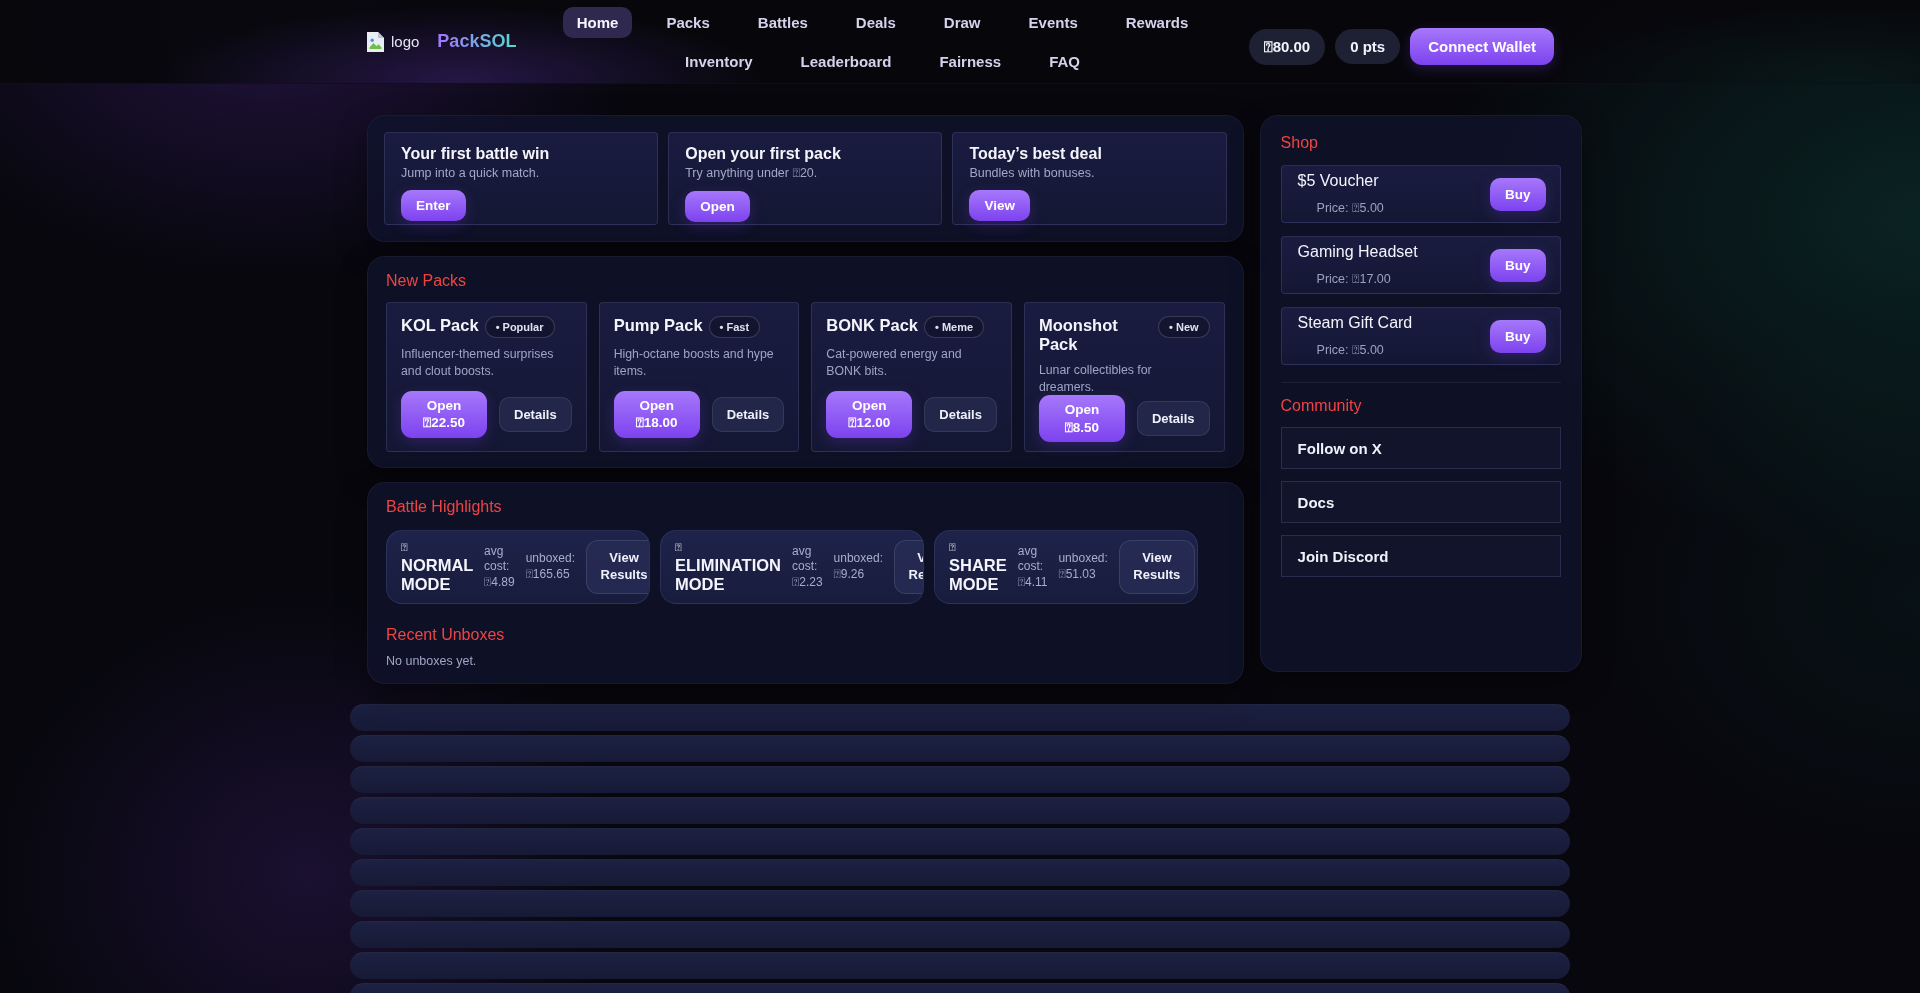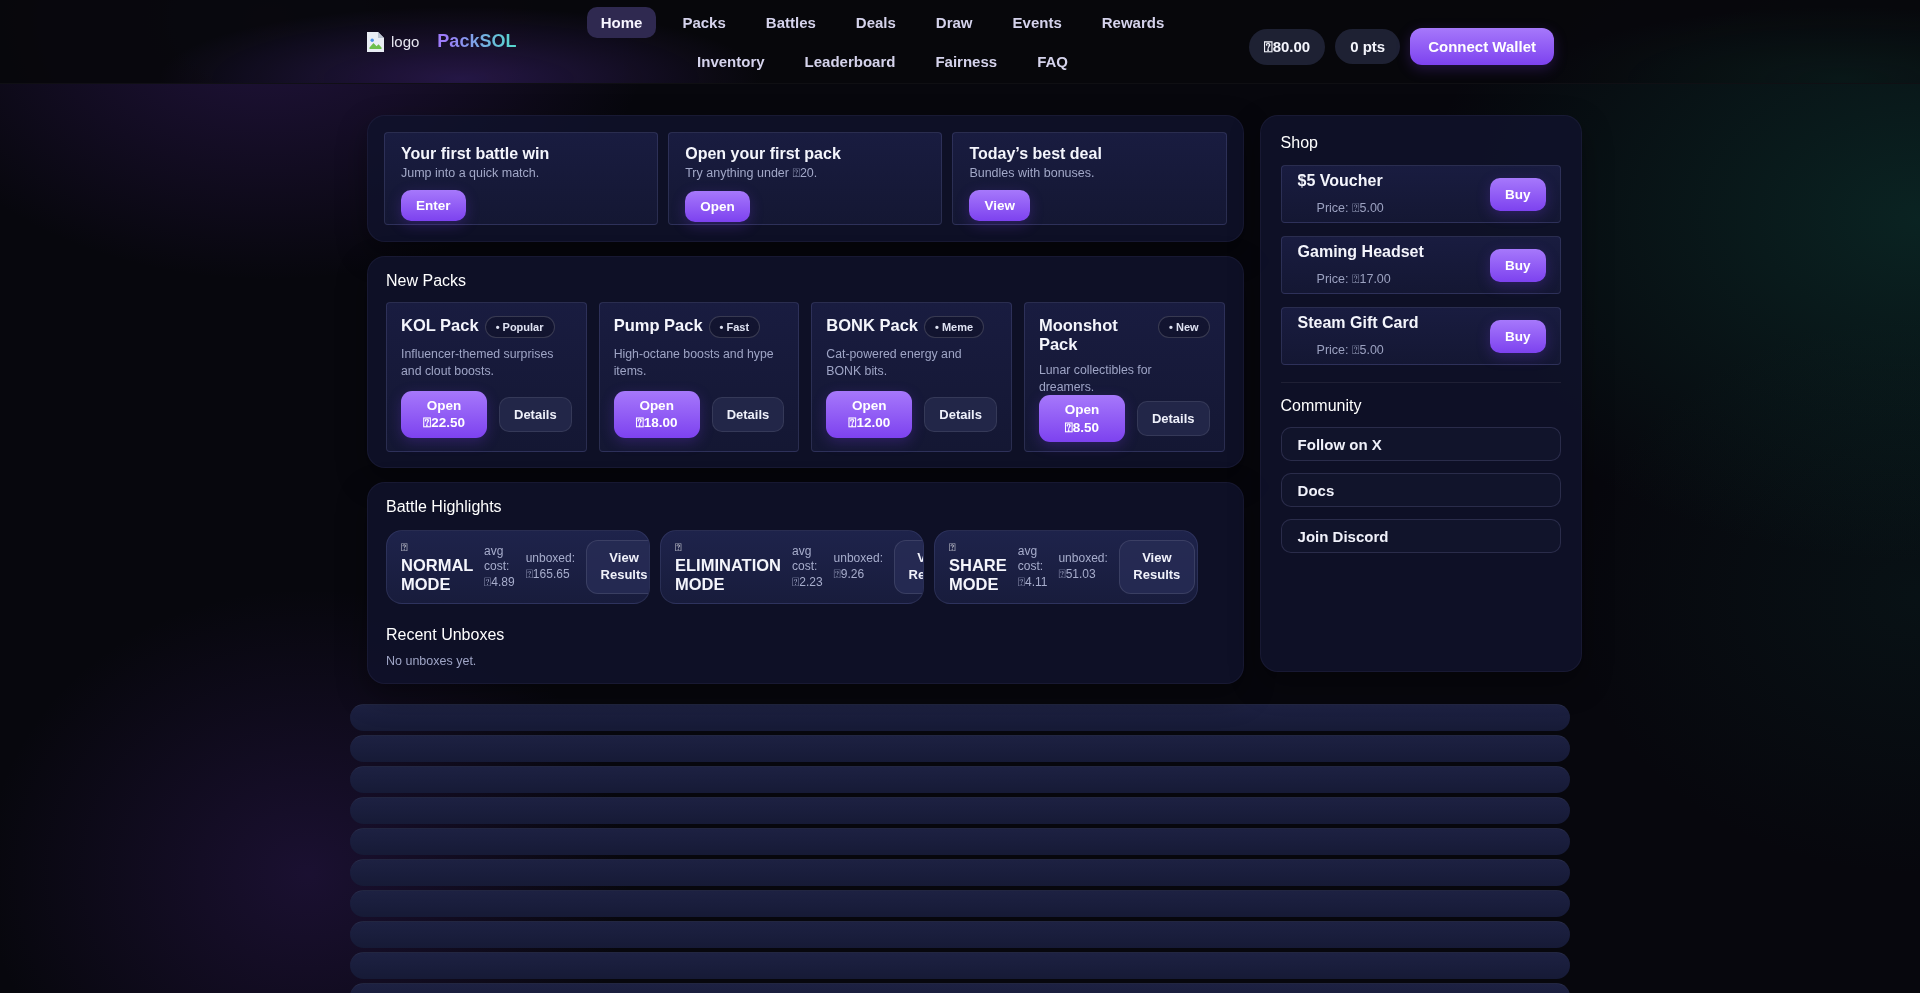--- a/index.html
+++ b/index.html
@@ -24,21 +24,21 @@
     border-bottom:1px solid rgba(255,255,255,0.035);
   }
   .header-inner { width:1220px; height:100%; margin:0 auto; padding:0 16px; display:flex; align-items:center; }
   .logo-group { display:flex; align-items:center; gap:6px; cursor:pointer; }
   .logo-alt { font-size:15px; color:#e6e6f0; }
   .brand {
     margin-left:12px; font-size:18px; font-weight:700;
     background:linear-gradient(90deg,#9d7bfa 10%,#57d6cf 95%);
     -webkit-background-clip:text; background-clip:text; color:transparent;
   }
-  .nav { flex:1; display:flex; flex-wrap:wrap; justify-content:center; align-content:center; gap:8px 12px; max-width:640px; margin:0 auto; }
+  .nav { flex:1; display:flex; flex-wrap:wrap; justify-content:center; align-content:center; gap:8px 20px; max-width:640px; margin:0 auto; }
   .nav-link { padding:7px 14px; border-radius:10px; font-size:15px; font-weight:600; color:#d5d3ec; cursor:pointer; white-space:nowrap; }
   .nav-link.active { background:#2f2950; color:#f7f5ff; }
   .wallet-group { display:flex; align-items:center; gap:10px; margin-top:10px; }
   .pill { background:#1e2133; border-radius:999px; padding:9px 15px; font-size:15px; font-weight:700; color:#f3f4fb; white-space:nowrap; }
   .btn-primary {
     background:linear-gradient(180deg,#a678fb,#7d42ef);
     color:#fff; font-weight:700; border:none; cursor:pointer;
     border-radius:11px; font-size:13.5px;
     box-shadow:0 4px 14px rgba(124,58,237,0.25);
     font-family:inherit;
@@ -47,21 +47,21 @@
   
   .page { width:1220px; margin:31px auto 0; }
   .grid { display:grid; grid-template-columns:1fr 322px; gap:16px; padding:0 17px; align-items:start; }
   .panel {
     background:rgba(16,18,44,0.82);
     border:1px solid rgba(150,155,225,0.07);
     border-radius:18px;
     box-shadow:0 12px 30px rgba(0,0,0,0.35);
   }
   .left-col { display:flex; flex-direction:column; gap:14px; }
-  .section-heading { font-size:16px; font-weight:400; color:#ffffff; }
+  .section-heading { font-size:16px; font-weight:400; color:#ef4444; }
   
   .promo-panel { padding:16px; display:flex; gap:10px; }
   .card {
     background:linear-gradient(180deg,#191c40,#141733);
     border:1px solid rgba(168,172,240,0.15);
     border-radius:4px;
   }
   .promo-card { flex:1; padding:12px 16px; height:93px; }
   .promo-title { font-size:16px; font-weight:700; color:#f4f5fc; }
   .promo-desc { font-size:12.5px; color:#a2a8c8; margin-top:3px; }
@@ -103,26 +103,26 @@
     flex:0 0 auto; width:76px; text-align:center; line-height:1.3;
     background:rgba(39,44,85,0.85); border:1px solid rgba(255,255,255,0.10);
     border-radius:12px; padding:9px 8px; font-size:13px; font-weight:700; color:#f0f1fa;
     cursor:pointer; font-family:inherit;
   }
   .recent-heading { margin-top:22px; }
   .empty-text { font-size:12.5px; color:#9fa5c6; margin-top:10px; }
   
   .sidebar { padding:18px 20px; height:557px; }
   .shop-item { display:flex; justify-content:space-between; align-items:center; padding:10px 14px 10px 16px; height:58px; margin-top:13px; }
-  .shop-name { font-size:16px; font-weight:700; color:#f4f5fc; }
+  .shop-name { font-size:16px; font-weight:400; color:#f4f5fc; }
   .shop-price { font-size:12.5px; color:#9ba1c0; margin-top:11px;padding-left:19px; }
   .buy-btn { padding:9px 15px; border-radius:10px; }
   .divider { border-top:1px solid rgba(255,255,255,0.07); margin:17px 0 14px; }
   .community-link {
-    display:flex; align-items:center; height:34px; border-radius:10px; cursor:pointer;
+    display:flex; align-items:center; height:42px; border-radius:0; cursor:pointer;
     border:1px solid rgba(172,176,240,0.16); background:rgba(20,23,47,0.6);
     padding:8px 16px; font-size:15px; font-weight:700; color:#f0f1fa; margin-top:12px;
   }
   
   .rows { margin-top:20px; padding:0 0; }
   .placeholder-row {
     height:27px; border-radius:14px; margin-bottom:4px;
     background:linear-gradient(180deg,#1d2142,#161a36);
     border-top:1px solid rgba(255,255,255,0.055);
   }

